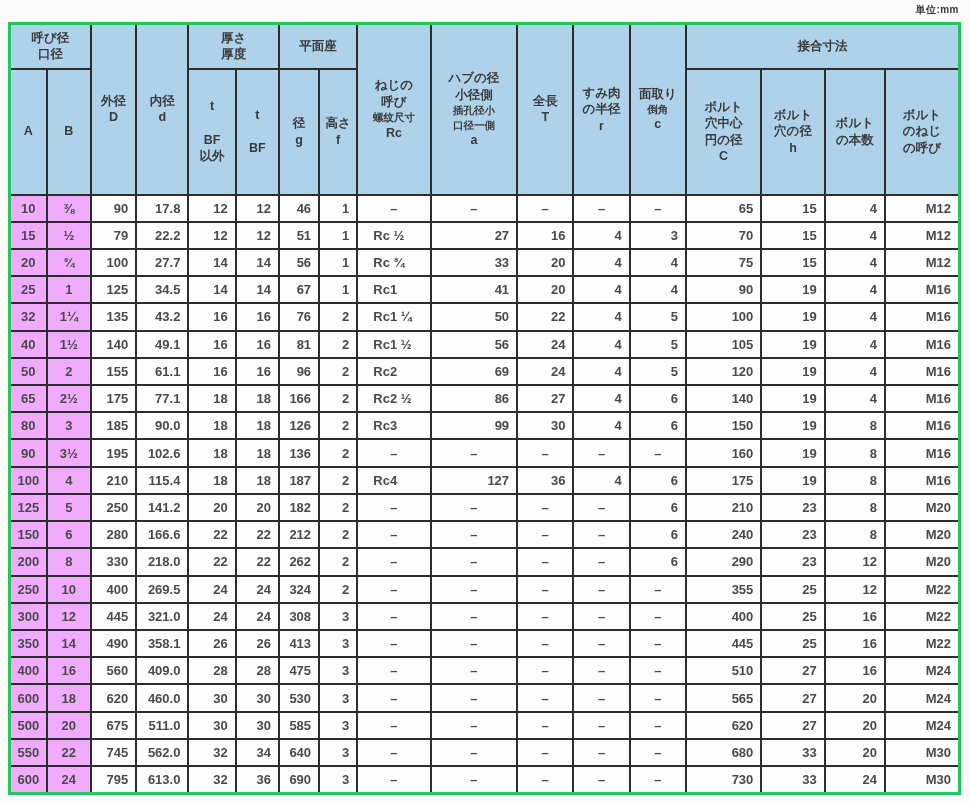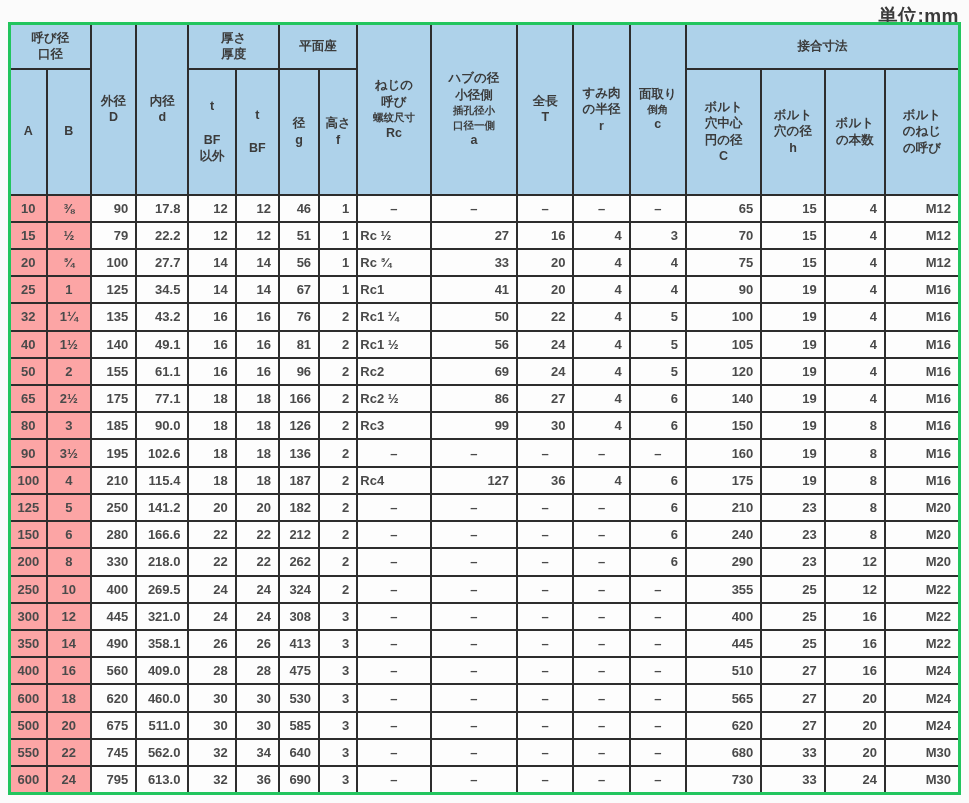--- a/index.html
+++ b/index.html
@@ -4,21 +4,21 @@
 <style>
   * { margin:0; padding:0; box-sizing:border-box; }
   html,body { width:969px; height:803px; }
   body {
     font-family:"Liberation Sans","DejaVu Sans",sans-serif;
     background:#fafafa;
   }
   .page { position:relative; width:969px; height:803px; background:#fbfbfb; overflow:hidden; }
   .unit-label {
     position:absolute; top:3px; right:10px;
-    font-size:19px; font-weight:bold; color:#3a3a3a; letter-spacing:0.5px;
+    font-size:10px; font-weight:bold; color:#3a3a3a; letter-spacing:0.5px;
   }
   table.spec {
     position:absolute; top:22px; left:8px;
     width:953px; height:773px;
     border-collapse:collapse; table-layout:fixed;
     border:3px solid #22c55e;
   }
   th, td {
     border:2px solid #2d2d2d;
     overflow:hidden;
@@ -39,23 +39,23 @@
   .hl.gap-above { margin-top:17px; }
   tbody td {
     background:#fdfdfd;
     height:25px;
     font-size:13px; font-weight:bold; color:#4a4a4a;
     vertical-align:middle;
     line-height:1;
   }
   tbody td.al-c { text-align:center; }
   tbody td.al-r { text-align:right; padding-right:7px; }
-  tbody td.al-l { text-align:left; padding-left:2px;margin-left:8px; }
+  tbody td.al-l { text-align:left; padding-left:15px;margin-left:8px; }
   tbody td.dash { text-align:center; padding:0; }
-  tbody td.blue { background:#fca5a5; }
+  tbody td.blue { background:#f0abfc; }
 </style>
 </head>
 <body>
 
 <div class="page">
   <div class="unit-label">単位:mm</div>
 
   <table class="spec">
     <colgroup>
       <col style="width:37px">

